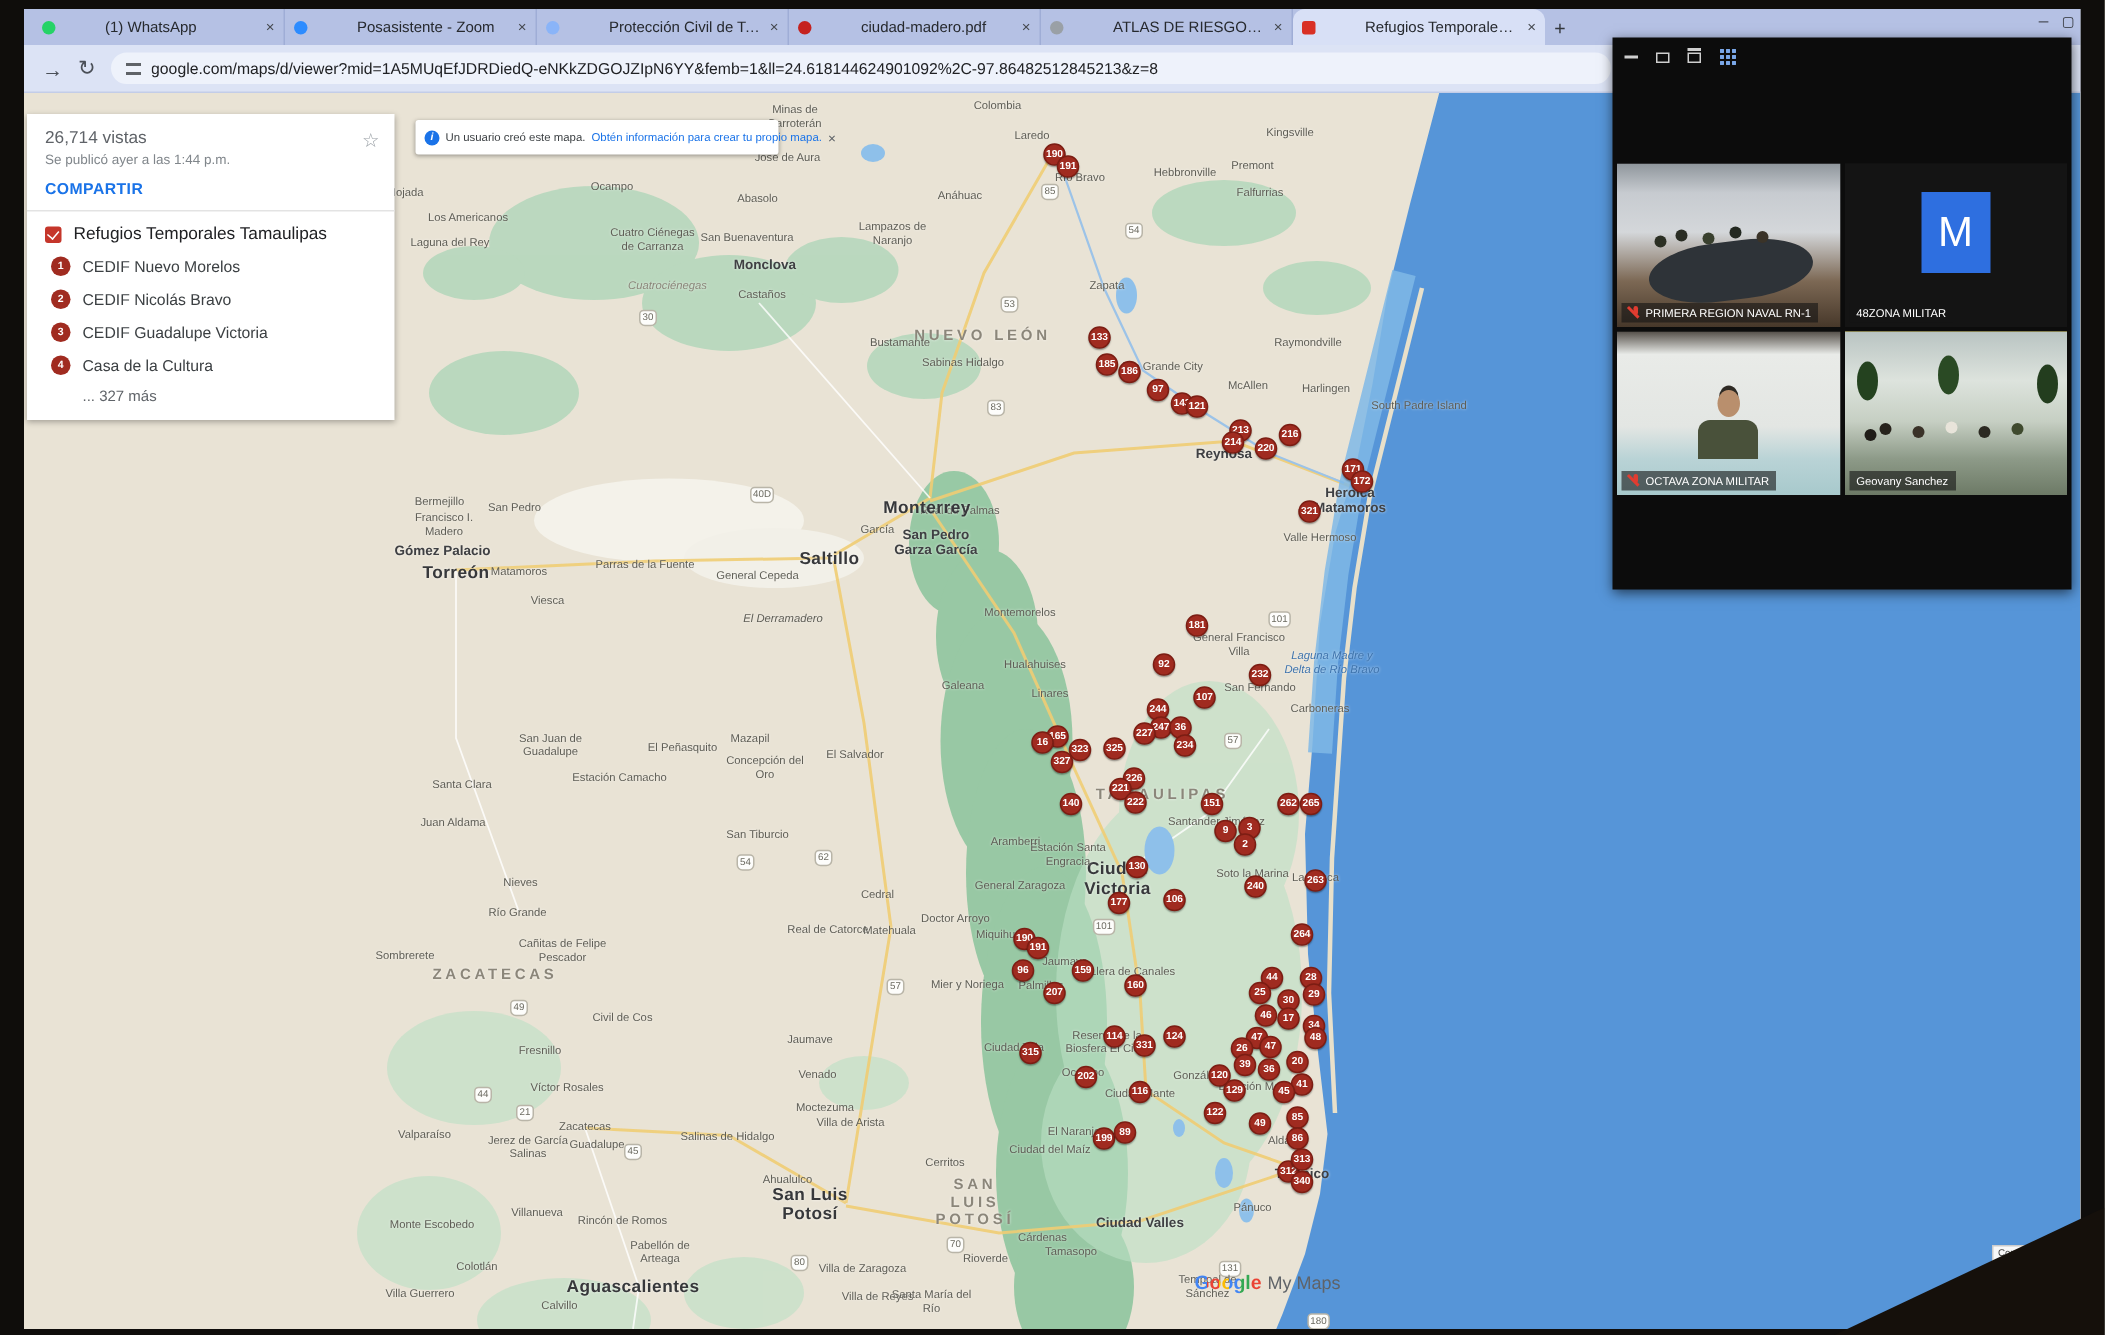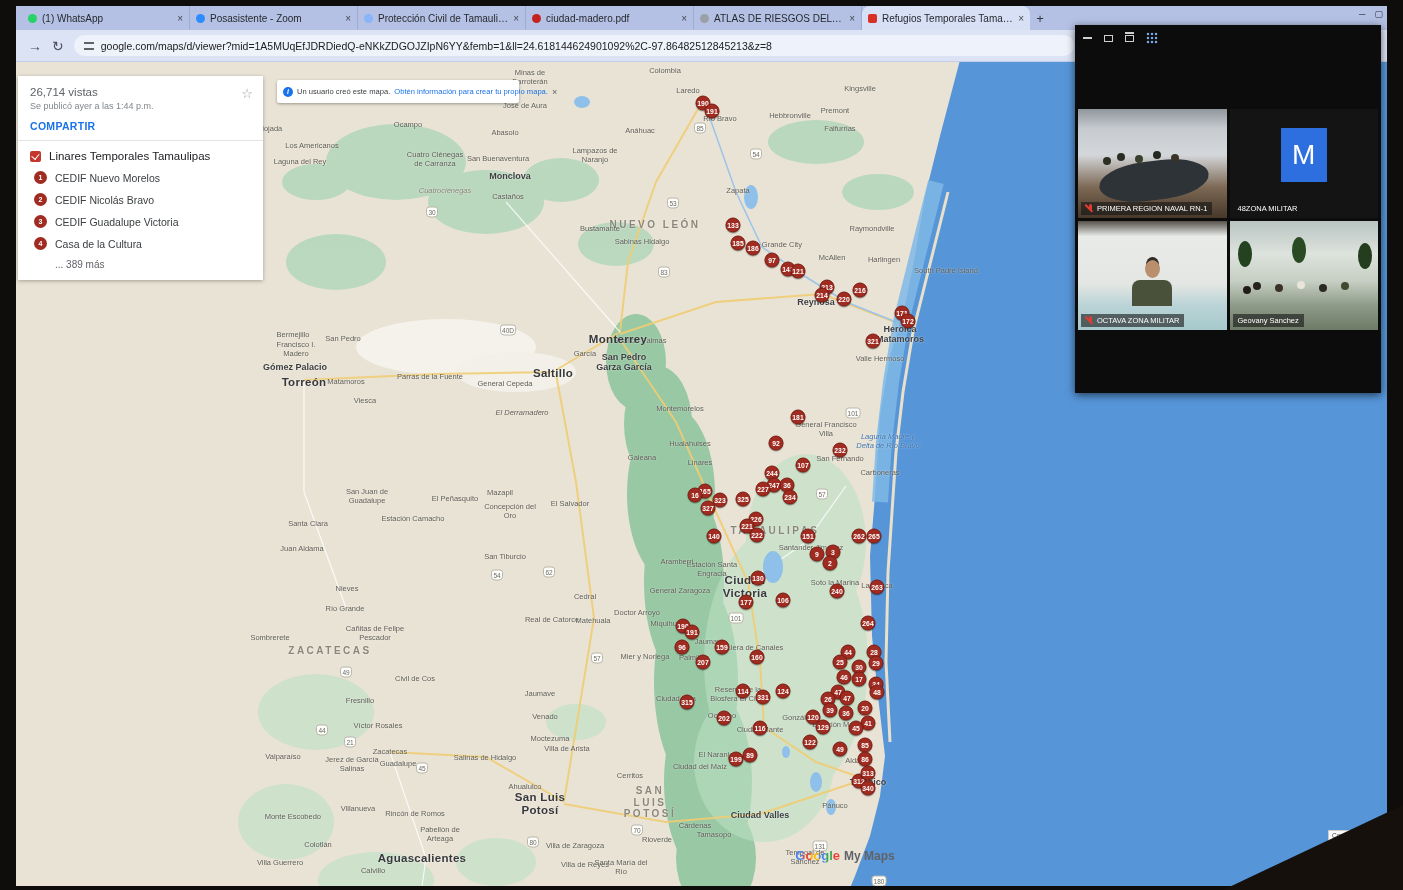--- a/index.html
+++ b/index.html
@@ -10,21 +10,21 @@
     clip-path:polygon(100% 0,100% 100%,0 100%);background:#15100b;z-index:60;}
   .screen{position:absolute;left:16px;top:6px;width:1371px;height:880px;background:#dfe5f4;
     overflow:hidden;z-index:1;}
   
   .tabstrip{position:relative;height:24px;background:#b5c1e4;display:flex;align-items:stretch;padding-left:6px;}
   .tab{display:flex;align-items:center;gap:5px;width:168px;min-width:0;padding:0 6px;
     border-right:1px solid #9fadd6;color:#26292e;font-size:10px;position:relative;}
   .tab.active{background:#d8e0f6;border-radius:8px 8px 0 0;border-right:none;}
   .tab-ico{width:9px;height:9px;border-radius:50%;flex:0 0 auto;background:#9aa0a6;}
   .tab.active .tab-ico{border-radius:2px;}
-  .tab-label{white-space:nowrap;overflow:hidden;text-overflow:ellipsis;flex:1;}
+  .tab-label{white-space:nowrap;overflow:hidden;text-overflow:ellipsis;flex:1;margin-left:28px;}
   .tab-close{color:#44484e;font-size:10px;flex:0 0 auto;}
   .newtab{width:20px;display:flex;align-items:center;justify-content:center;color:#33373d;font-size:13px;}
   .win-controls{position:absolute;right:4px;top:3px;display:flex;gap:9px;color:#2c2f33;font-size:9px;}
   .toolbar{height:32px;background:#dce3f5;display:flex;align-items:center;gap:10px;padding:0 12px;border-bottom:1px solid #c3cde8;}
   .nav-ico{color:#4a4f57;font-size:14px;}
   .urlbar{flex:1;max-width:1000px;height:21px;background:#eef2fb;border-radius:11px;display:flex;align-items:center;gap:7px;padding:0 10px;}
   .tune{width:10px;height:8px;border-top:2px solid #5f6368;border-bottom:2px solid #5f6368;position:relative;}
   .url-text{font-size:10.5px;color:#202124;white-space:nowrap;overflow:hidden;}
   
   .content{position:relative;height:824px;background:#e8e2d4;}
@@ -68,21 +68,21 @@
   .layer-title{font-size:11.5px;color:#202124;}
   .s-item{display:flex;align-items:center;gap:8px;margin-top:9px;padding-left:4px;}
   .s-mk{width:13px;height:13px;border-radius:50%;background:#a02b20;color:#fff;font-size:7px;font-weight:bold;
     display:flex;align-items:center;justify-content:center;flex:0 0 auto;}
   .s-label{font-size:10.5px;color:#3c4043;}
   .more{font-size:10px;color:#5f6368;margin-top:9px;padding-left:25px;}
   
   .wm{position:absolute;left:829px;top:793px;transform:translate(-50%,-50%);z-index:4;display:flex;gap:4px;align-items:baseline;}
   .wm-g{font-size:13px;font-weight:bold;background:linear-gradient(90deg,#4285f4 0 18%,#ea4335 18% 36%,#fbbc05 36% 52%,#4285f4 52% 68%,#34a853 68% 84%,#ea4335 84%);
     -webkit-background-clip:text;background-clip:text;color:transparent;}
-  .wm-m{font-size:12px;color:#5f6368;font-weight:bold;}
+  .wm-m{font-size:12px;color:#5f6368;font-weight:normal;}
   .shortcuts{position:absolute;right:1px;top:768px;background:#f8f8f8;border:1px solid #ccc;font-size:6.5px;color:#444;
     padding:1px 3px;white-space:nowrap;max-width:58px;overflow:hidden;z-index:6;}
   
   .zoomwin{position:absolute;left:1059px;top:19px;width:306px;height:368px;background:#0c0c0c;z-index:20;box-shadow:0 2px 8px rgba(0,0,0,.6);}
   .z-controls{position:absolute;left:8px;top:7px;display:flex;gap:12px;align-items:center;}
   .z-min{width:9px;height:2px;background:#cfcfcf;}
   .z-rect{width:9px;height:7px;border:1.5px solid #cfcfcf;}
   .z-stack{width:9px;height:7px;border:1.5px solid #cfcfcf;position:relative;}
   .z-stack::after{content:'';position:absolute;left:-1px;top:-4px;width:9px;height:2px;background:#cfcfcf;}
   .z-grid{width:12px;height:12px;background:radial-gradient(circle,#7aa7e8 1.4px,transparent 1.6px);background-size:4px 4px;}
@@ -368,21 +368,21 @@
           <span class="lbl" style="position: absolute; left: 529px; top: 654px;">Venado</span>
           <span class="lbl" style="position: absolute; left: 534px; top: 676px;">Moctezuma</span>
           <span class="lbl" style="position: absolute; left: 551px; top: 686px;">Villa de Arista</span>
           <span class="lbl" style="position: absolute; left: 524px; top: 631px;">Jaumave</span>
           <span class="lbl" style="position: absolute; left: 509px; top: 724px;">Ahualulco</span>
           <span class="lbl c2 wrap" style="position: absolute; left: 524px; top: 742px;">San Luis Potosí</span>
           <span class="lbl caps wrap" style="position: absolute; left: 634px; top: 740px;">SAN LUIS POTOSÍ</span>
           <span class="lbl" style="position: absolute; left: 342px; top: 746px;">Villanueva</span>
           <span class="lbl wrap" style="position: absolute; left: 399px; top: 752px;">Rincón de Romos</span>
           <span class="lbl wrap" style="position: absolute; left: 424px; top: 773px;">Pabellón de Arteaga</span>
-          <span class="lbl wrap" style="position: absolute; left: 272px; top: 755px; text-align: right;">Monte Escobedo</span>
+          <span class="lbl wrap" style="position: absolute; left: 272px; top: 755px;">Monte Escobedo</span>
           <span class="lbl" style="position: absolute; left: 302px; top: 782px;">Colotlán</span>
           <span class="lbl" style="position: absolute; left: 264px; top: 800px;">Villa Guerrero</span>
           <span class="lbl" style="position: absolute; left: 357px; top: 808px;">Calvillo</span>
           <span class="lbl c2" style="position: absolute; left: 406px; top: 796px;">Aguascalientes</span>
           <span class="lbl wrap" style="position: absolute; left: 559px; top: 784px;">Villa de Zaragoza</span>
           <span class="lbl" style="position: absolute; left: 569px; top: 802px;">Villa de Reyes</span>
           <span class="lbl wrap" style="position: absolute; left: 605px; top: 806px;">Santa María del Río</span>
           <span class="lbl" style="position: absolute; left: 641px; top: 777px;">Rioverde</span>
           <span class="lbl" style="position: absolute; left: 614px; top: 713px;">Cerritos</span>
           <span class="lbl wrap" style="position: absolute; left: 684px; top: 705px;">Ciudad del Maíz</span>
@@ -513,21 +513,21 @@
       <div class="side-meta">
         <div class="views">26,714 vistas</div>
         <div class="published">Se publicó ayer a las 1:44 p.m.</div>
         <div class="share">COMPARTIR</div>
         <span class="star">☆</span>
       </div>
       <div class="side-div"></div>
       <div class="layer">
         <div class="layer-head">
           <span class="chk"></span>
-          <span class="layer-title">Linares Temporales Tamaulipas</span>
+          <span class="layer-title">Refugios Temporales Tamaulipas</span>
         </div>
         <div>
 
             <div class="s-item">
               <span class="s-mk">1</span>
               <span class="s-label">CEDIF Nuevo Morelos</span>
             </div>
 
             <div class="s-item">
               <span class="s-mk">2</span>
@@ -537,21 +537,21 @@
             <div class="s-item">
               <span class="s-mk">3</span>
               <span class="s-label">CEDIF Guadalupe Victoria</span>
             </div>
 
             <div class="s-item">
               <span class="s-mk">4</span>
               <span class="s-label">Casa de la Cultura</span>
             </div>
           </div>
-        <div class="more">... 389 más</div>
+        <div class="more">... 327 más</div>
       </div>
     </div>
 
   </div>
 
   <div class="zoomwin">
     <div class="z-controls">
       <span class="z-min"></span>
       <span class="z-rect"></span>
       <span class="z-stack"></span>

